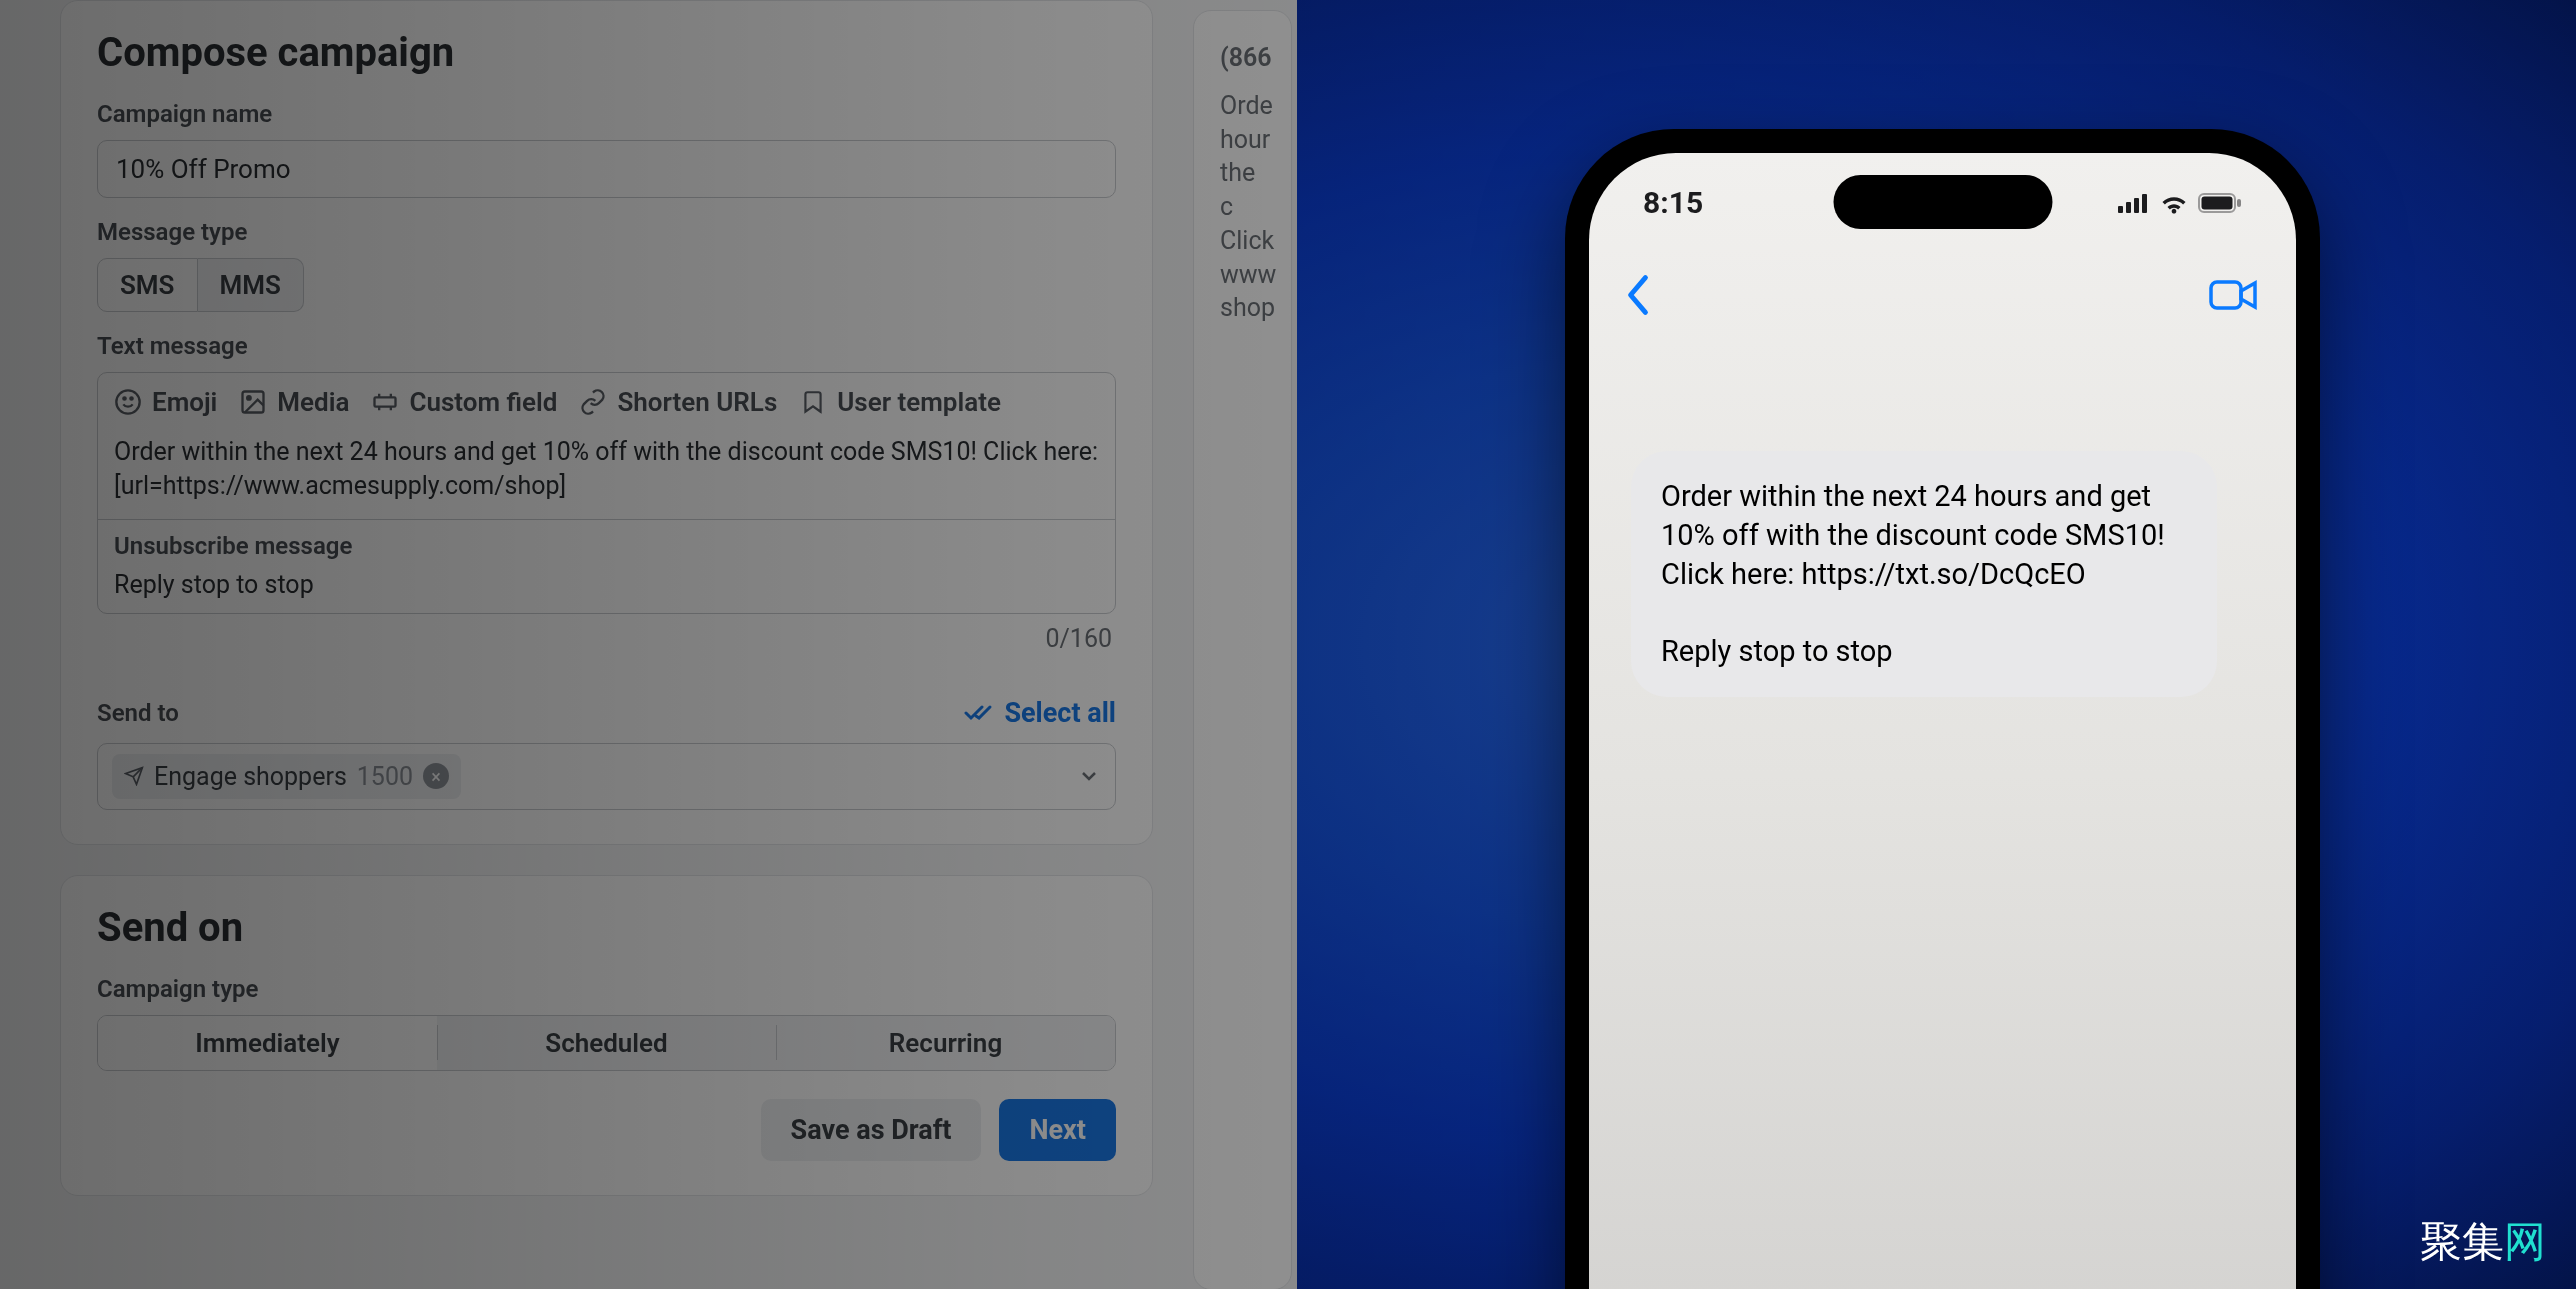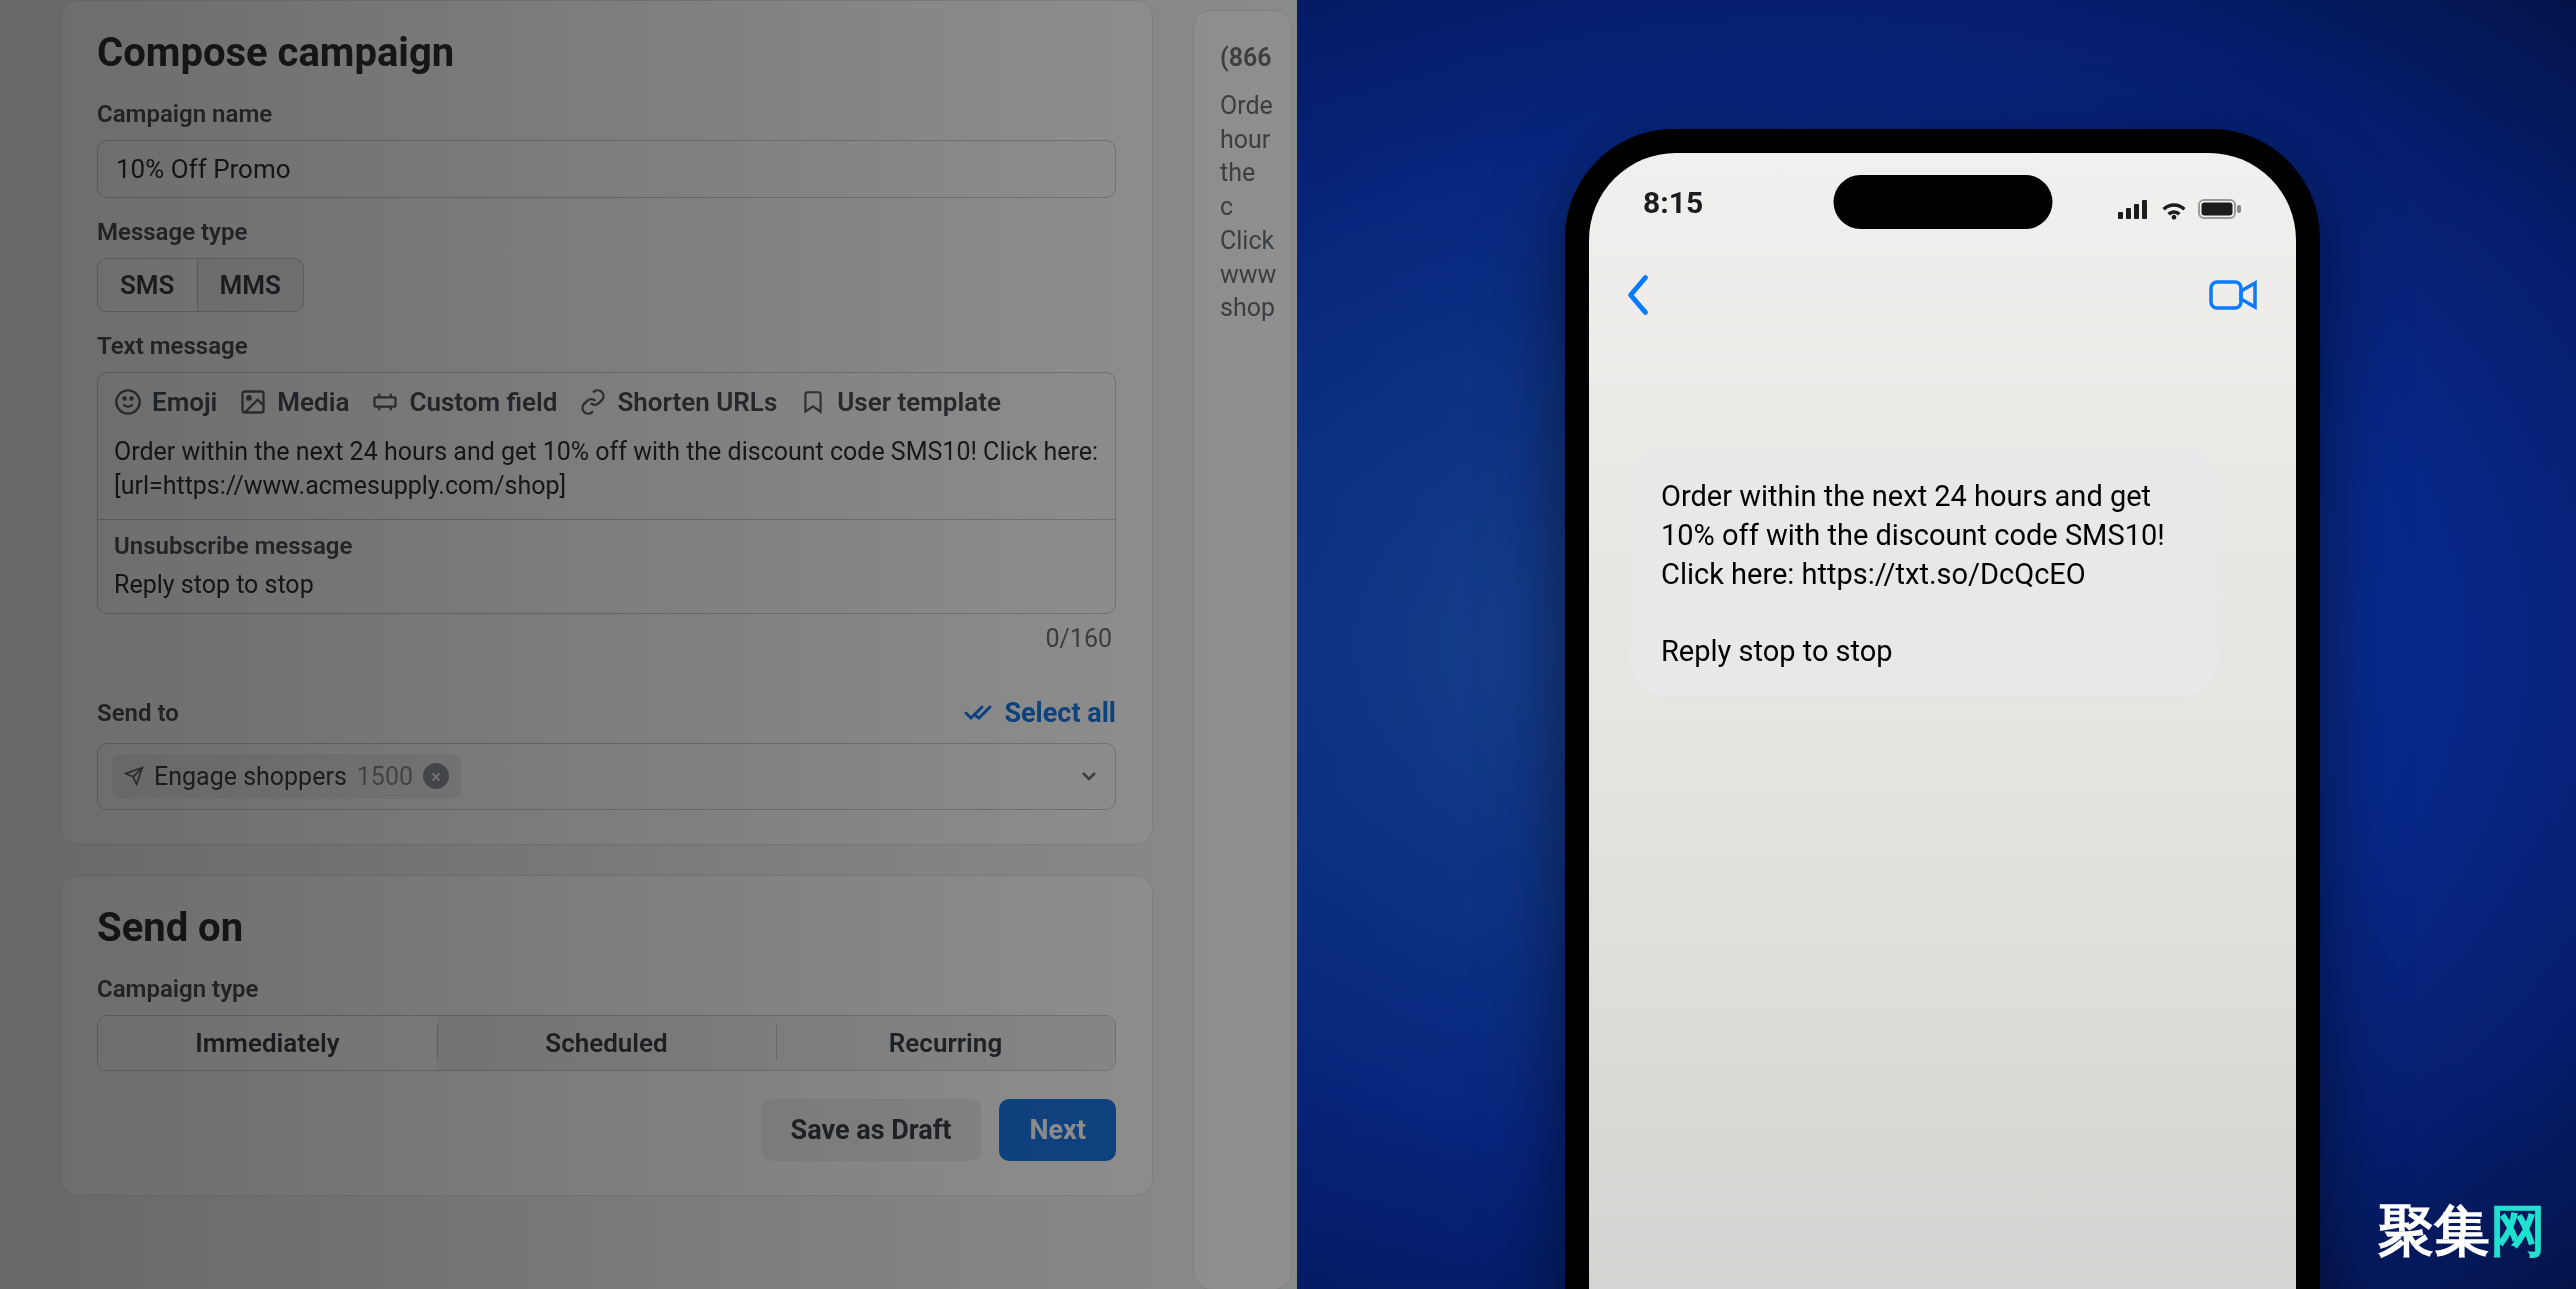--- a/index.html
+++ b/index.html
@@ -40,28 +40,28 @@
 .btn{height:62px;padding:0 30px;border-radius:10px;font-size:27px;font-weight:700;cursor:pointer;border:none}
 .btn-draft{background:#eef0f2;color:#3a3f44}
 .btn-next{background:#1978e6;color:#fff}
 .preview-snip{width:99px;margin-top:10px;background:#fff;border:1px solid #e3e5e8;border-radius:18px;padding:30px 26px;font-size:25px;color:#6b7076;line-height:1.35;overflow:hidden;flex-shrink:0}
 .preview-snip .num{font-weight:600;margin-bottom:14px}
 
 .right-blue{position:absolute;left:1297px;top:0;right:0;bottom:0;background:radial-gradient(ellipse at 28% 50%, #2a6df5 0%, #1656e8 32%, #0b3fd9 55%, #082da8 80%, #051d6e 100%);z-index:2}
 .phone{position:absolute;z-index:6;left:1565px;top:129px;width:755px;height:1292px;border-radius:109px;background:#000;padding:24px;box-shadow:0 30px 80px rgba(0,0,0,.55)}
 .phone-inner{width:100%;height:100%;border-radius:87px;background:linear-gradient(180deg,#f1f0ee 0%,#e4e3e0 50%,#d2d1cf 100%);overflow:hidden;position:relative}
 .dynamic-island{position:absolute;top:22px;left:50%;transform:translateX(-50%);width:219px;height:54px;background:#000;border-radius:30px;z-index:3}
-.status-bar{position:absolute;top:32px;left:0;right:0;display:flex;justify-content:space-between;align-items:flex-end;padding:0 54px;font-size:30px;font-weight:700;color:#1c1c1e;z-index:2}
+.status-bar{position:absolute;top:32px;left:0;right:0;display:flex;justify-content:space-between;align-items:center;padding:0 54px;font-size:30px;font-weight:700;color:#1c1c1e;z-index:2}
 .status-icons{display:flex;gap:10px;align-items:center}
 .nav-bar{position:absolute;top:99px;left:0;right:0;height:85px;display:flex;justify-content:space-between;align-items:center;padding:0 36px}
 .back-chev{color:#0a7aff;cursor:pointer}
 .vid-icon{color:#0a7aff;cursor:pointer}
 .msg-list{position:absolute;top:298px;left:0;right:0;padding:0 42px}
 .bubble{background:#e8e8ea;border-radius:36px;padding:26px 30px;font-size:29px;line-height:1.34;color:#000;max-width:586px}
-.watermark{position:absolute;right:30px;bottom:20px;z-index:7;font-size:56px;font-weight:700;font-family:"Microsoft YaHei",sans-serif}
+.watermark{position:absolute;right:30px;bottom:20px;z-index:7;font-size:42px;font-weight:400;font-family:"Microsoft YaHei",sans-serif}
 .watermark .a{color:#fff}
 .watermark .b{color:#20e0d0}
 svg{display:block}
 ::-webkit-input-placeholder{color:#8a8f96}
 </style>
 </head>
 <body>
 
 <div class="left-area">
   <div class="form-col">

